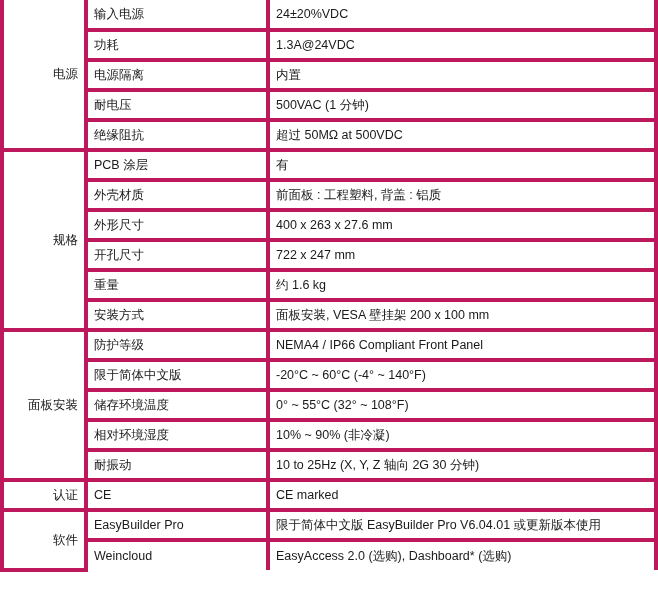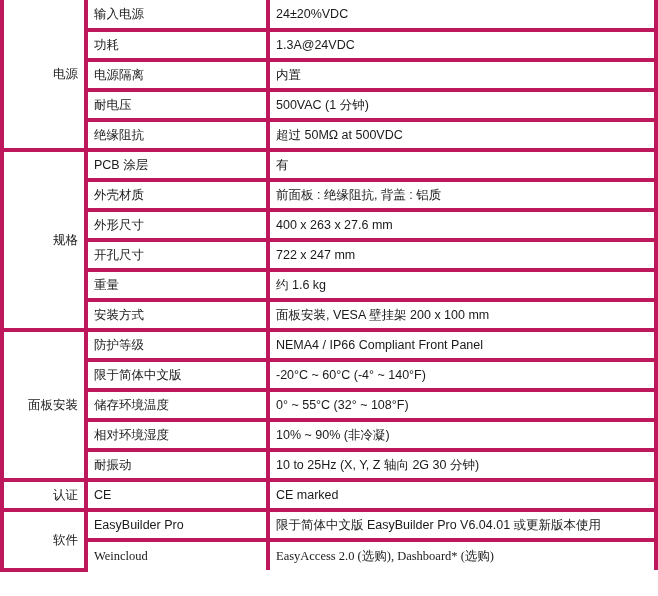--- a/index.html
+++ b/index.html
@@ -41,21 +41,20 @@
   }
   td.value {
     text-align: left;
     border-right: none;
   }
   tr.first-row td {
     border-top: none;
   }
   tr.last-row td {
     border-bottom: none;
-    font-family: Liberation Serif, serif;
   }
 </style>
 </head>
 <body>
 
 <table class="spec">
   <tbody>
 
     <tr class="first-row">
       <td class="group" rowspan="5">电源</td>
@@ -79,21 +78,21 @@
       <td class="value">超过 50MΩ at 500VDC</td>
     </tr>
 
     <tr>
       <td class="group" rowspan="6">规格</td>
       <td class="param">PCB 涂层</td>
       <td class="value">有</td>
     </tr>
     <tr>
       <td class="param">外壳材质</td>
-      <td class="value">前面板 : 绝缘阻抗, 背盖 : 铝质</td>
+      <td class="value">前面板 : 工程塑料, 背盖 : 铝质</td>
     </tr>
     <tr>
       <td class="param">外形尺寸</td>
       <td class="value">400 x 263 x 27.6 mm</td>
     </tr>
     <tr>
       <td class="param">开孔尺寸</td>
       <td class="value">722 x 247 mm</td>
     </tr>
     <tr>

